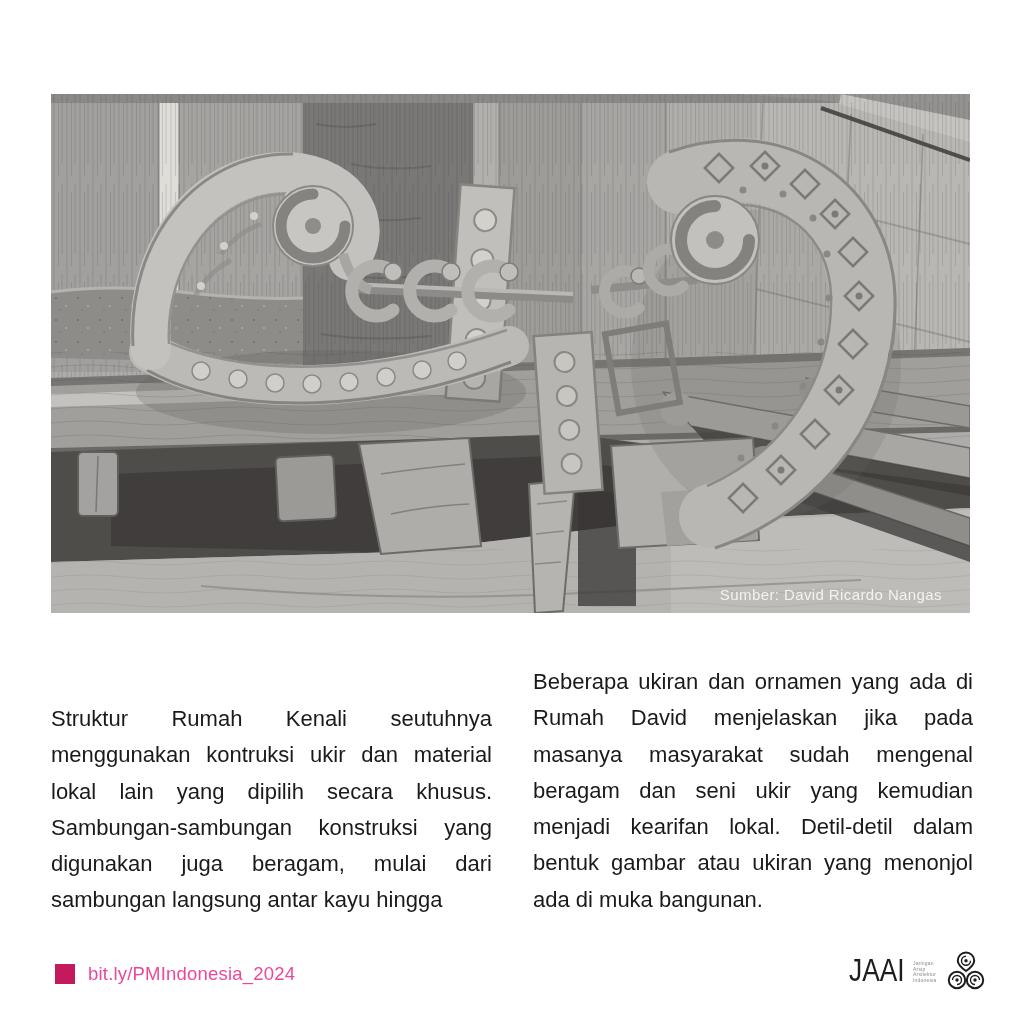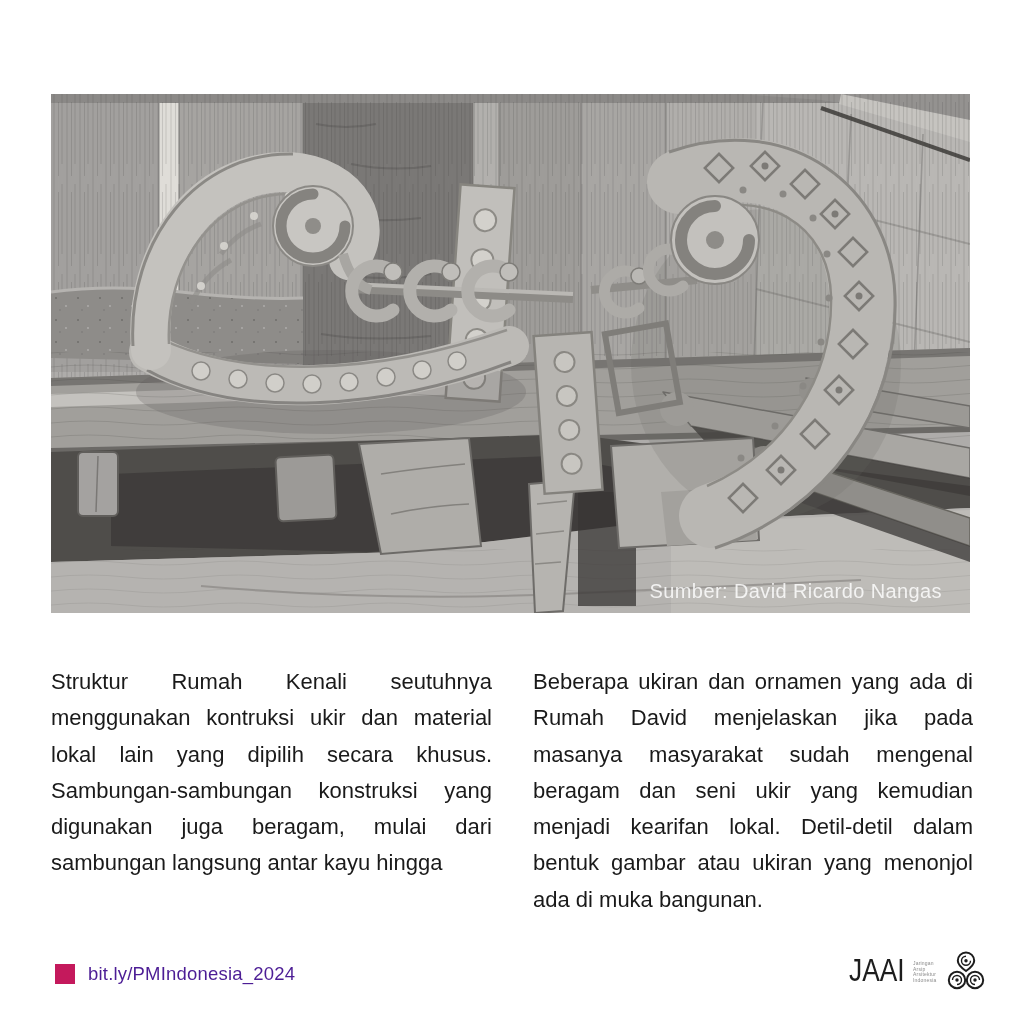--- a/index.html
+++ b/index.html
@@ -2,35 +2,35 @@
 <html><head>
 <meta charset="utf-8">
 <style>
   html,body{margin:0;padding:0;background:#ffffff;}
   body{font-family:"Liberation Sans",sans-serif;-webkit-font-smoothing:antialiased;}
   .page{position:relative;width:1024px;height:1024px;background:#ffffff;overflow:hidden;}
 
   
   .photo{position:absolute;left:51px;top:94px;width:919px;height:519px;background:#a8a6a3;overflow:hidden;}
   .photo svg{display:block;width:919px;height:519px;}
-  .caption{position:absolute;right:28px;bottom:10px;font-size:20px;letter-spacing:.4px;
+  .caption{position:absolute;right:28px;bottom:10px;font-size:15px;letter-spacing:.4px;
            color:rgba(255,255,255,.82);}
 
   
   .textcol{position:absolute;top:664px;width:441px;font-size:22px;line-height:36.3px;
            color:#1a1a1a;}
-  .textcol.left{left:51px;}
+  .textcol.left{left:51px;margin-top:37px;}
   .textcol.right{left:533px;width:440px;}
   .textcol div{text-align:justify;text-align-last:justify;}
   .textcol div:last-child{text-align-last:left;}
 
   
   .accent-square{position:absolute;left:55px;top:964px;width:20px;height:20px;background:#C4195C;}
   .footer-link{position:absolute;left:88px;top:963px;font-size:18.5px;letter-spacing:.2px;
-               color:#4c1d95;text-decoration:none;cursor:pointer;}
+               color:#ec4899;text-decoration:none;cursor:pointer;}
 
   
   .jaai{position:absolute;left:849px;top:948px;width:142px;height:48px;}
   .jaai-acronym{position:absolute;left:0;top:5px;font-size:31px;font-weight:400;color:#1d1d1d;
                 transform:scaleX(.85);transform-origin:left top;letter-spacing:0;}
   .jaai-name{position:absolute;left:64px;top:13px;font-size:5px;line-height:5.6px;
              color:#8c8c8c;letter-spacing:.2px;}
   .jaai-icon{position:absolute;left:97px;top:1px;width:40px;height:44px;}
 </style>
 </head>

